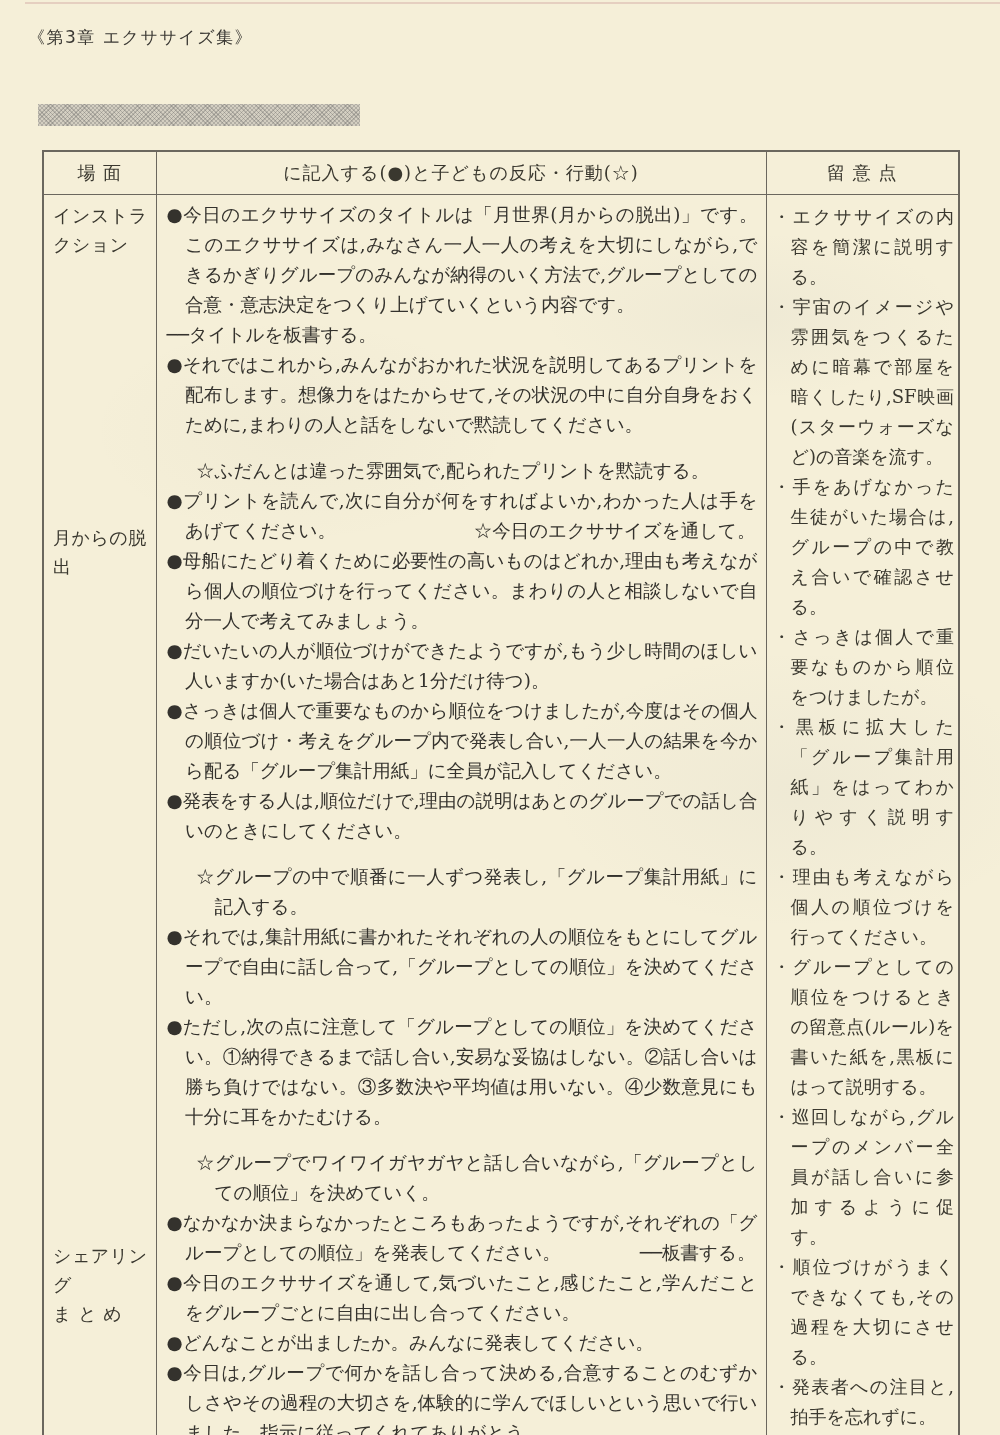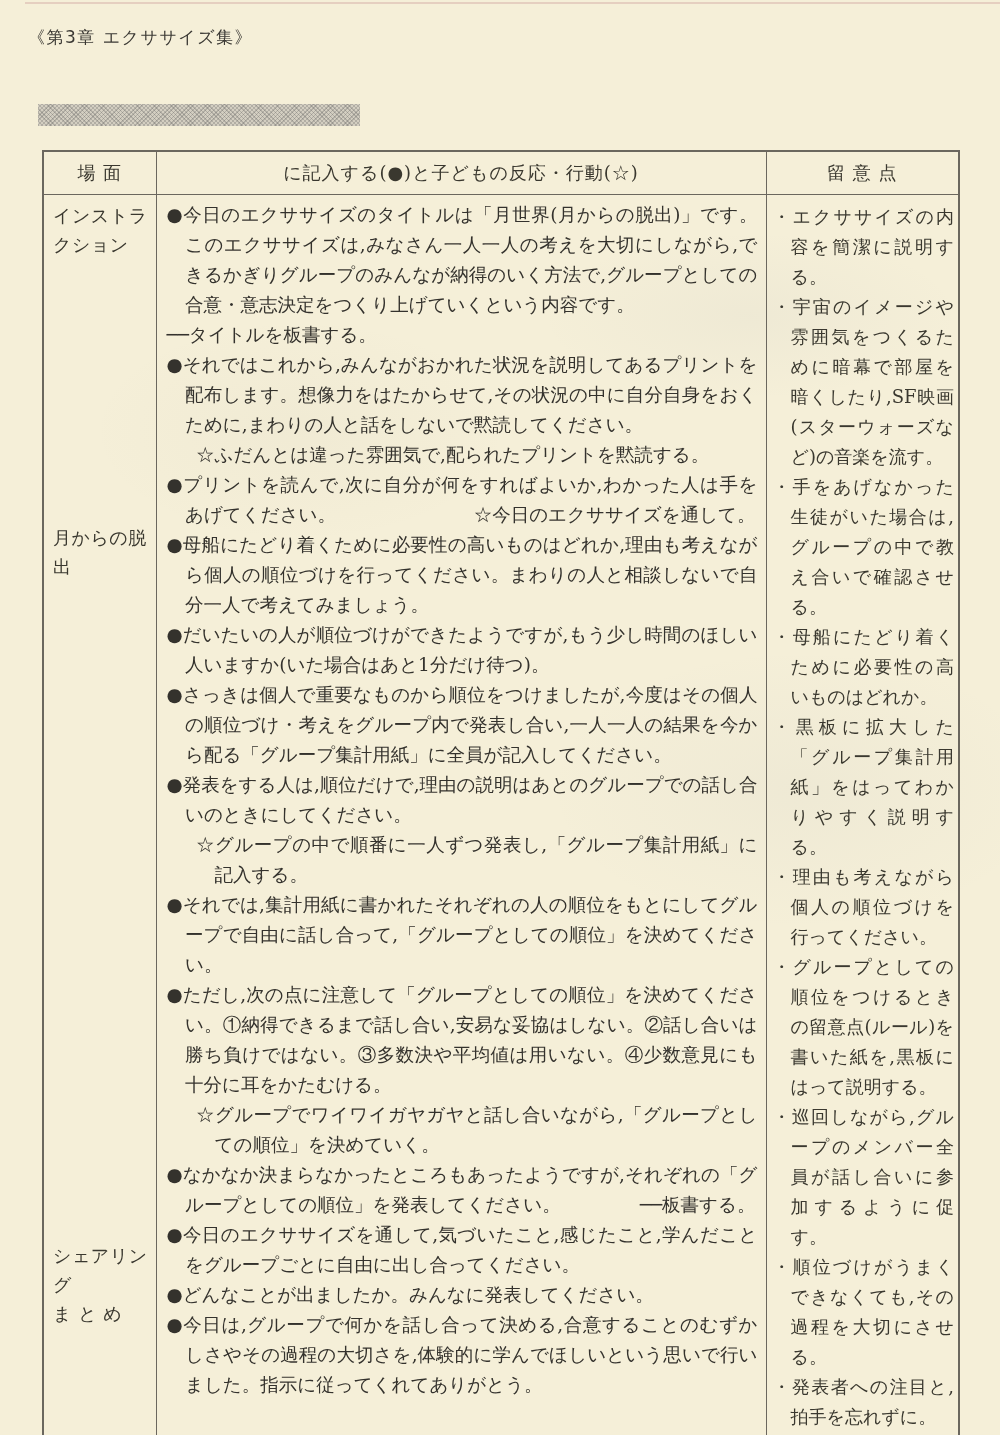--- a/index.html
+++ b/index.html
@@ -67,21 +67,21 @@
   }
   .scene-label:nth-of-type(1) { top:6px; }
   .scene-label:nth-of-type(2) { top:328px; }
   .scene-label:nth-of-type(3) { top:1046px; }
   .scene-label:nth-of-type(4) { top:1104px; }
 
   td.col-main  { padding:5px 8px 0 10px; font-size:18.5px; line-height:30px; }
   td.col-notes { padding:7px 4px 0 6px;  font-size:18px;   line-height:30px; }
 
   .item { margin:0; text-align:justify; padding-left:1em; text-indent:-1em; }
-  .item.student { margin-left:1.6em; }
+  .item.student { margin-left:1.6em;margin-top:16px; }
   .item.board { text-align:left; padding-left:0; padding-right:6px; text-indent:0; }
   .item .side { float:right; padding-right:2px; }
 
   .note-item { margin:0; text-align:justify; padding-left:1em; text-indent:-1em; color:#3a382f; }
 </style>
 </head>
 <body>
 
 <div class="page">
   <div class="scan-edge"></div>
@@ -132,21 +132,21 @@
               <p class="item teacher">●今日のエクササイズを通して,気づいたこと,感じたこと,学んだことをグループごとに自由に出し合ってください。</p>
               <p class="item teacher">●どんなことが出ましたか。みんなに発表してください。</p>
               <p class="item teacher">●今日は,グループで何かを話し合って決める,合意することのむずかしさやその過程の大切さを,体験的に学んでほしいという思いで行いました。指示に従ってくれてありがとう。</p>
             </div>
         </td>
         <td class="col-notes">
           <div>
               <p class="note-item">・エクササイズの内容を簡潔に説明する。</p>
               <p class="note-item">・宇宙のイメージや雰囲気をつくるために暗幕で部屋を暗くしたり,SF映画(スターウォーズなど)の音楽を流す。</p>
               <p class="note-item">・手をあげなかった生徒がいた場合は,グループの中で教え合いで確認させる。</p>
-              <p class="note-item">・母船にたどり着くために必要性の高いものはどれか。</p>
+              <p class="note-item">・さっきは個人で重要なものから順位をつけましたが。</p>
               <p class="note-item">・黒板に拡大した「グループ集計用紙」をはってわかりやすく説明する。</p>
               <p class="note-item">・理由も考えながら個人の順位づけを行ってください。</p>
               <p class="note-item">・グループとしての順位をつけるときの留意点(ルール)を書いた紙を,黒板にはって説明する。</p>
               <p class="note-item">・巡回しながら,グループのメンバー全員が話し合いに参加するように促す。</p>
               <p class="note-item">・順位づけがうまくできなくても,その過程を大切にさせる。</p>
               <p class="note-item">・発表者への注目と,拍手を忘れずに。</p>
               <p class="note-item">・生徒への感謝を。</p>
             </div>
         </td>
       </tr>

